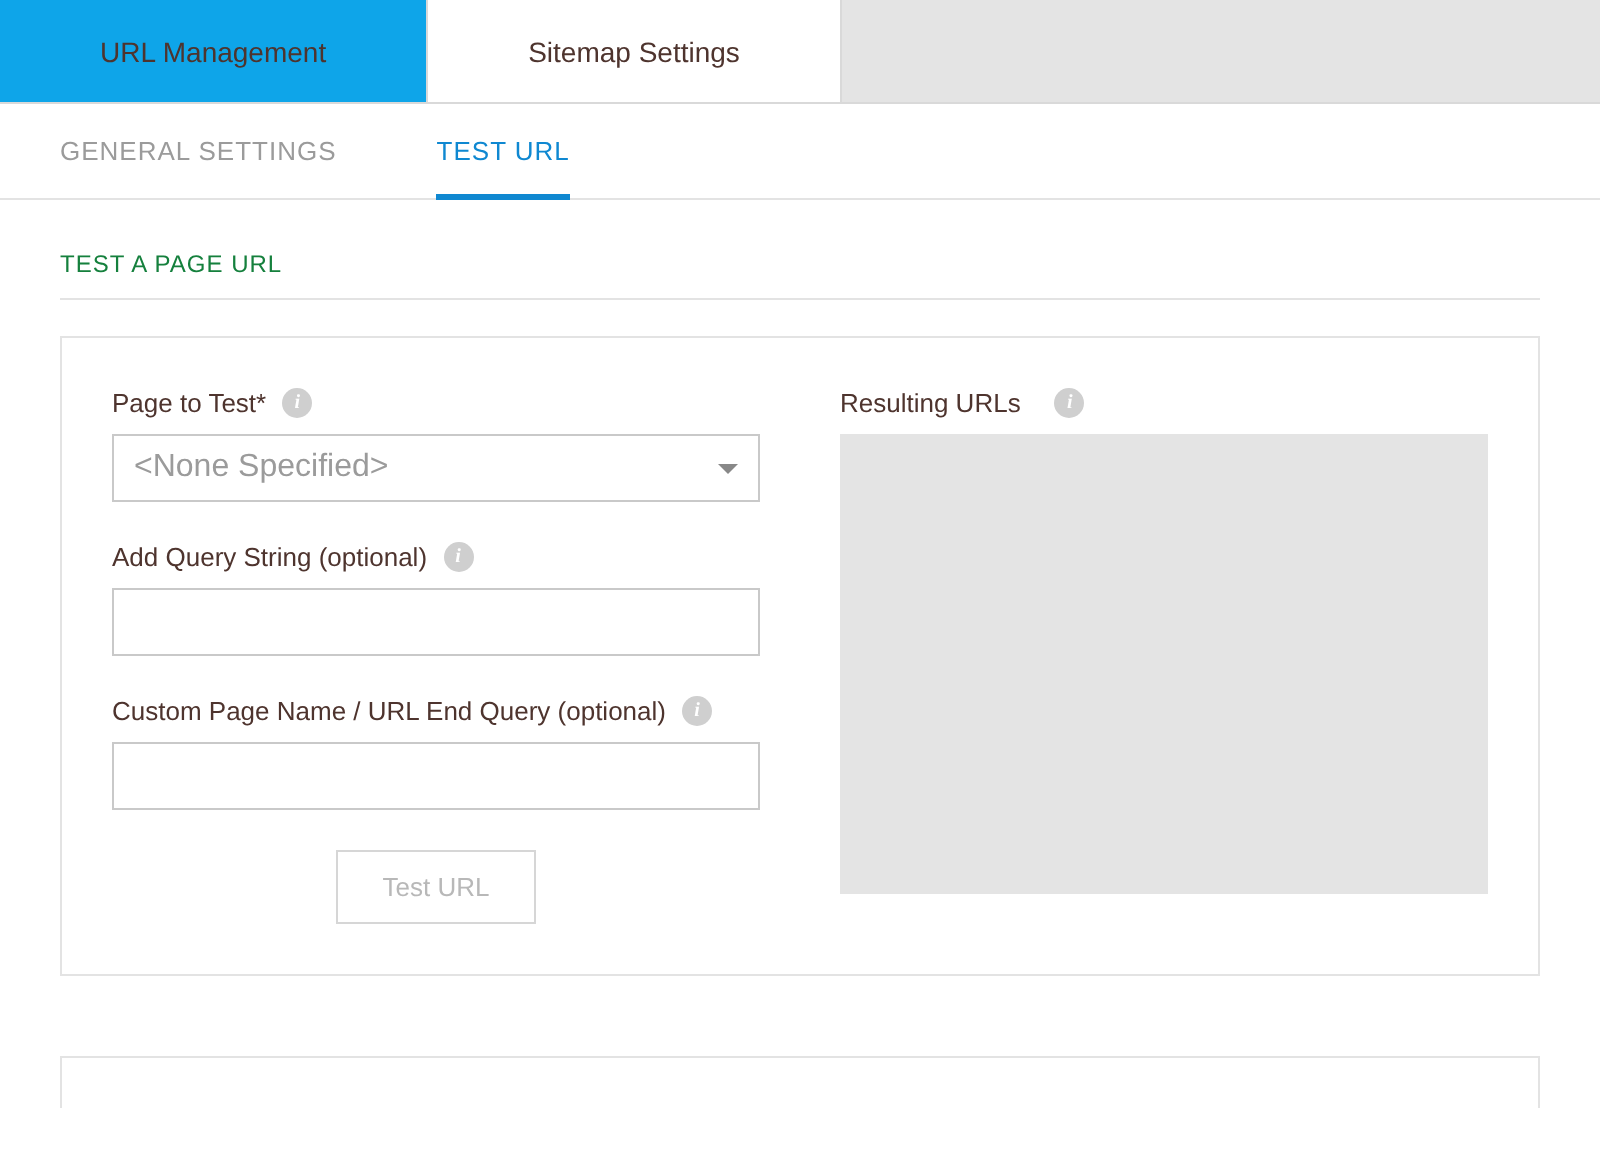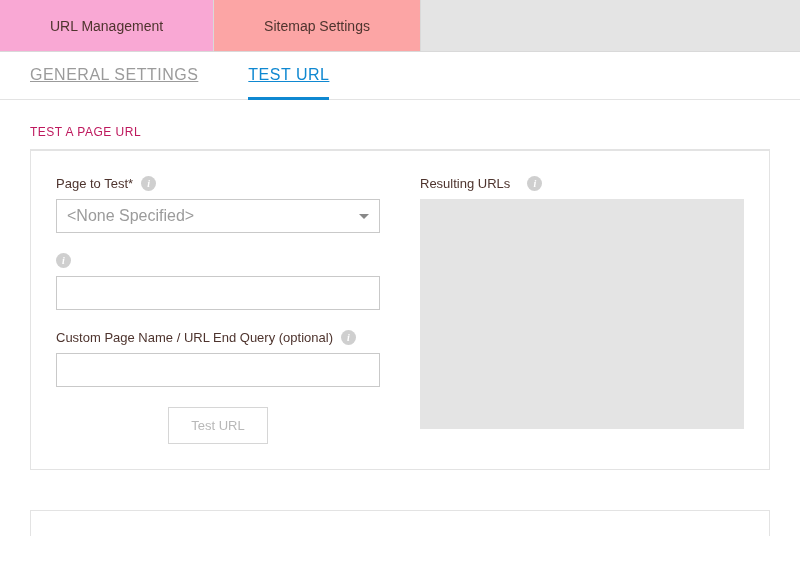--- a/index.html
+++ b/index.html
@@ -14,61 +14,61 @@
     background: #e4e4e4;
     border-bottom: 1px solid #d9d9d9;
     height: 52px;
   }
   .top-tab {
     padding: 0 50px;
     display: flex;
     align-items: center;
     font-size: 14px;
     color: #4e342e;
-    background: #fca5a5;
+    background: #ffffff;
     border-right: 1px solid #d9d9d9;
     cursor: pointer;
   }
   .top-tab.active {
-    background: #f9a8d4;
+    background: #0ea5e9;
     font-weight: 500;
   }
   .sub-tabs {
     display: flex;
     padding: 0 30px;
     border-bottom: 1px solid #e3e3e3;
     height: 48px;
     align-items: center;
     gap: 50px;
   }
   .sub-tab {
-    font-size: 16px;
+    font-size: 13px;
     letter-spacing: 0.5px;
     color: #9b9b9b;
     padding: 16px 0 14px 0;
     cursor: pointer;
     display: flex;
     align-items: center;
     gap: 6px;
     border-bottom: 3px solid transparent;
     height: 48px;
-    text-decoration: underline;
   }
   .sub-tab.active {
     color: #0f88d1;
     border-bottom: 3px solid #0f88d1;
   }
   .globe-icon { width: 16px; height: 16px; }
   .content { padding: 25px 30px; }
   .section-title {
     font-size: 12px;
     letter-spacing: 0.5px;
-    color: #be185d;
+    color: #15803d;
     padding-bottom: 10px;
     border-bottom: 1px solid #e3e3e3;
+    margin-bottom: 18px;
   }
   .panel {
     border: 1px solid #e3e3e3;
     padding: 25px;
     display: flex;
     gap: 40px;
     margin-bottom: 40px;
   }
   .col-left { flex: 1; max-width: 330px; }
   .col-right { flex: 1; }
@@ -170,20 +170,21 @@
           <span class="info-icon">i</span>
         </div>
         <div class="select">
           <span>&lt;None Specified&gt;</span>
           <span class="caret"></span>
         </div>
       </div>
 
       <div class="field">
         <div class="field-label">
+          <span>Add Query String (optional)</span>
           <span class="info-icon">i</span>
         </div>
         <input type="text" class="text-input" value="" style="">
       </div>
 
       <div class="field">
         <div class="field-label">
           <span>Custom Page Name / URL End Query (optional)</span>
           <span class="info-icon">i</span>
         </div>

